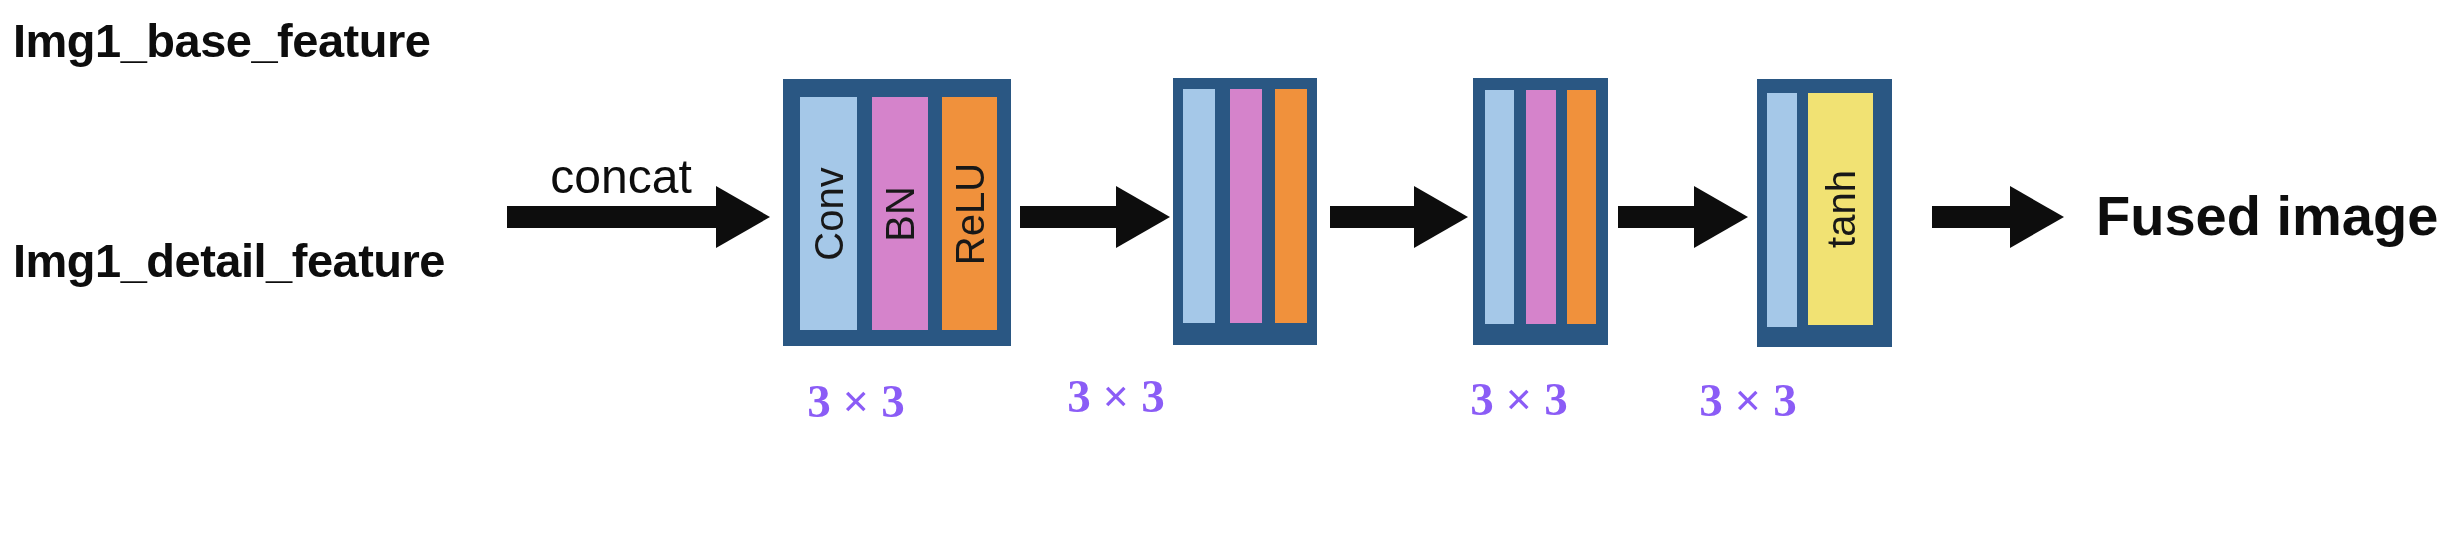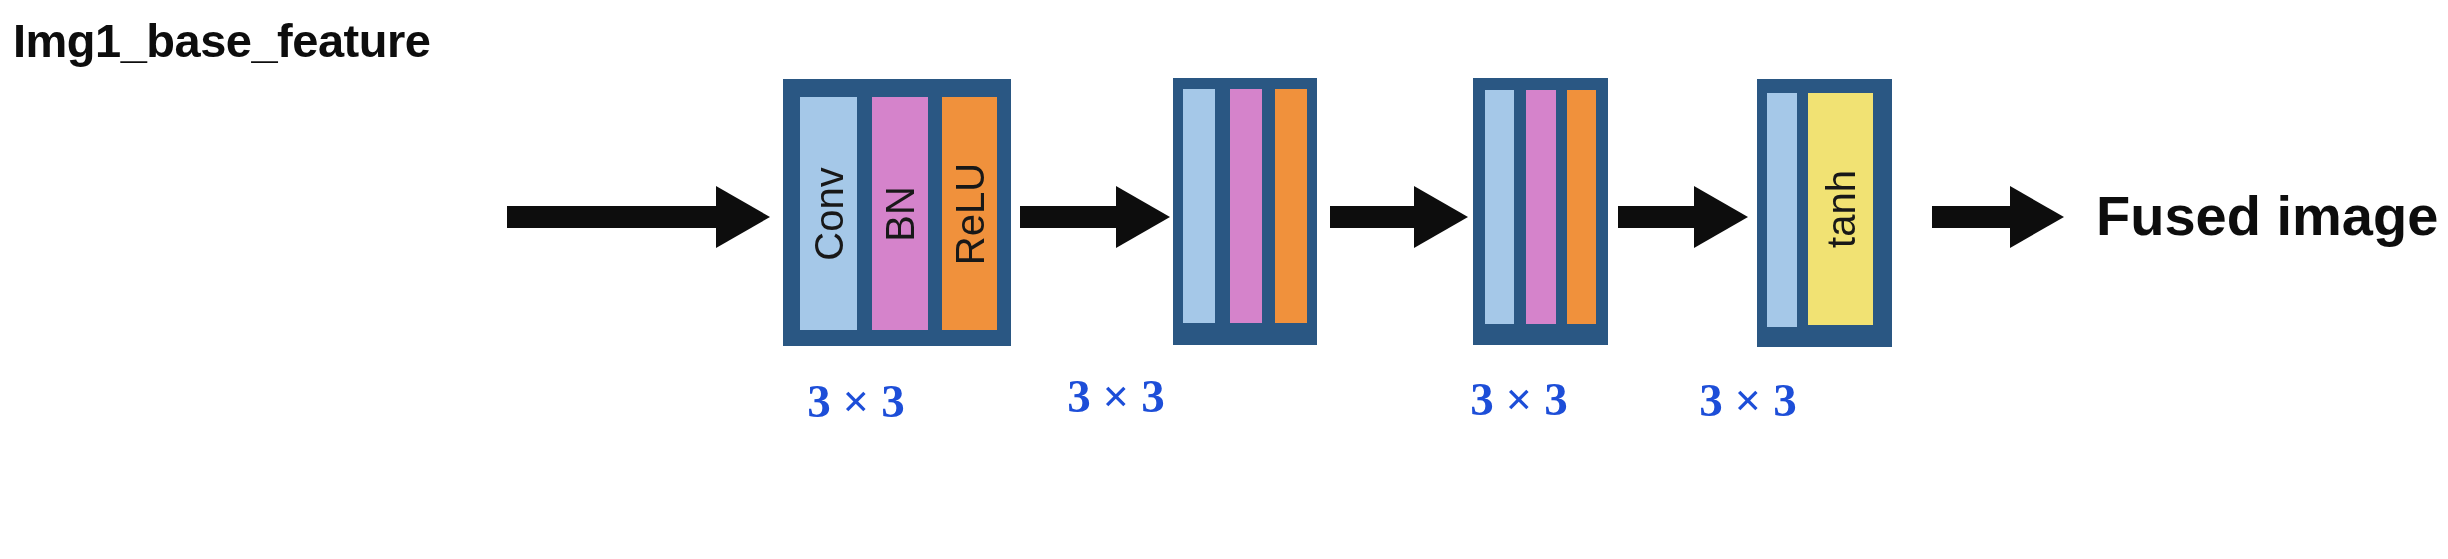--- a/index.html
+++ b/index.html
@@ -82,21 +82,21 @@
     position:absolute;top:50%;left:50%;
     transform:translate(-50%,-50%) rotate(-90deg);
     font-size:40px;font-weight:normal;color:#181818;
     white-space:nowrap;letter-spacing:0;
   }
 
   
   .kernel-label,.size-label{
     position:absolute;transform:translateX(-50%);
     font-family:"Liberation Serif",serif;font-weight:bold;
-    white-space:nowrap;color:#1d4ed8;text-align:center;
+    white-space:nowrap;color:#8b5cf6;text-align:center;
   }
   .kernel-label{font-size:47px;line-height:48px;}
   .size-label{font-size:51px;line-height:52px;}
   .k-1{left:856px;top:377px;}
   .k-2{left:1116px;top:372px;}
   .k-3{left:1519px;top:375px;}
   .k-4{left:1748px;top:376px;}
   .s-1{left:857px;top:488px;}
   .s-2{left:1115px;top:482px;}
   .s-3{left:1520px;top:487px;}
@@ -108,21 +108,23 @@
     font-size:56px;line-height:58px;font-weight:bold;
     white-space:nowrap;
   }
 </style>
 </head>
 <body>
 
 <div class="canvas">
 
   <div class="input-label il-0">Img1_base_feature</div>
+  <div class="input-label il-2">Img1_detail_feature</div>
 
+  <div class="concat-label">concat</div>
   <div class="arrow arrow-concat"></div>
 
   <div class="block block-1">
     <div class="bar bar-conv b1-c">
       <span class="bar-label">Conv</span>
     </div>
     <div class="bar bar-bn b1-b">
       <span class="bar-label">BN</span>
     </div>
     <div class="bar bar-relu b1-r">

